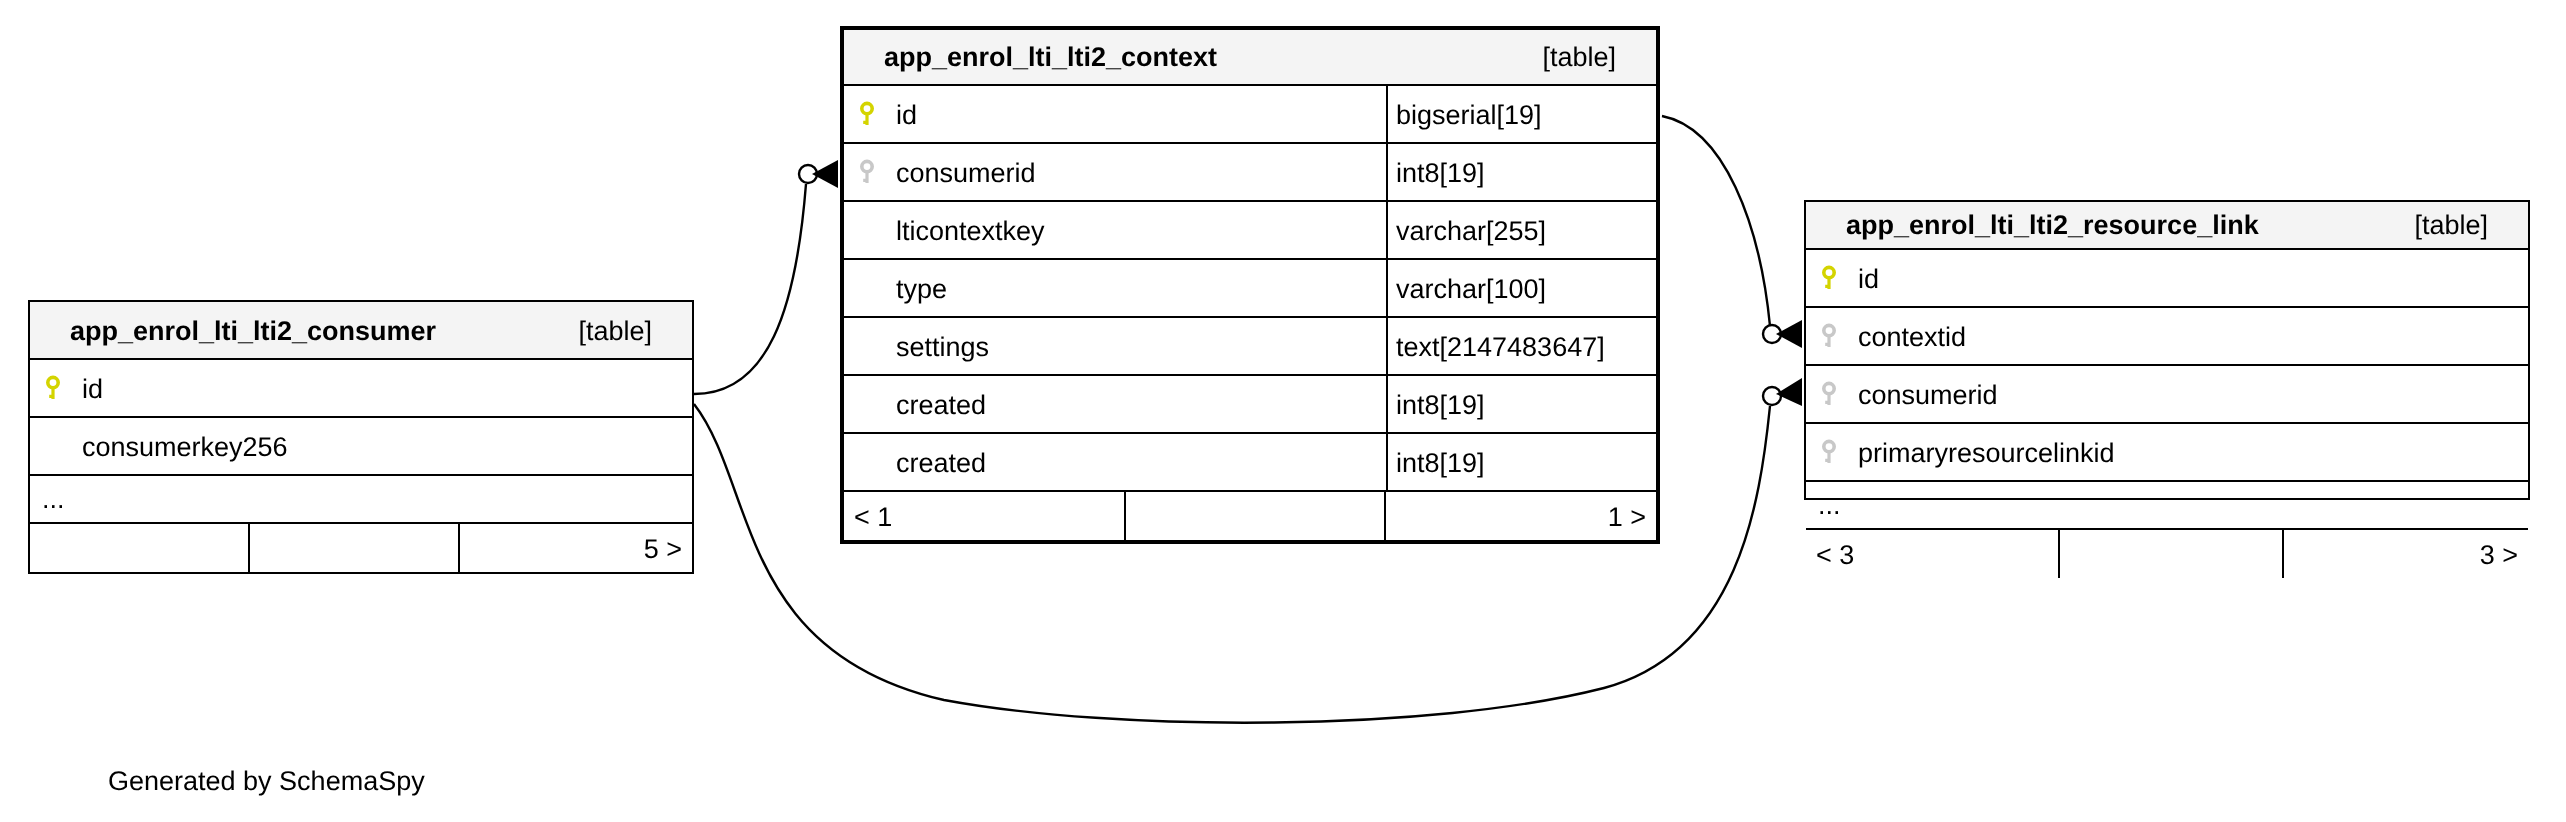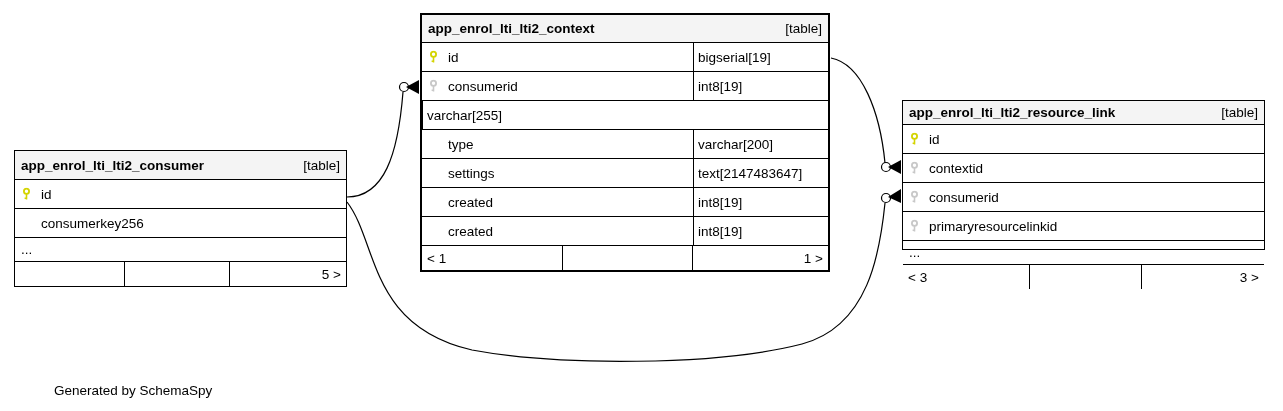--- a/index.html
+++ b/index.html
@@ -3,21 +3,21 @@
 <meta charset="utf-8">
 <style>
   html,body{margin:0;padding:0;background:#fff;}
   #canvas{
     position:relative;width:1283px;height:411px;background:#ffffff;
     font-family:"Liberation Sans","DejaVu Sans",sans-serif;color:#000;overflow:hidden;
   }
   #rels{position:absolute;left:0;top:0;width:1283px;height:411px;}
   .dbtable{position:absolute;background:#fff;border:1px solid #000;box-sizing:border-box;font-size:13.5px;}
   .dbtable.focal{border-width:2px;}
-  .thead{display:flex;align-items:center;background:#f4f4f4;border-bottom:1px solid #000;padding:0 6px;box-sizing:border-box;}
+  .thead{display:flex;align-items:center;background:#f4f4f4;border-bottom:1px solid #000;padding:0 20px;box-sizing:border-box;}
   .tname{font-weight:bold;white-space:nowrap;}
   .tbadge{margin-left:auto;font-weight:normal;white-space:nowrap;}
   .trow{position:relative;height:29px;border-bottom:1px solid #000;box-sizing:border-box;display:flex;align-items:center;}
   .keyicon{position:absolute;left:6px;top:50%;transform:translateY(-50%);width:11px;height:13px;line-height:0;}
   .colname{padding-left:26px;white-space:nowrap;}
   .twocol .colname{flex:0 0 271px;box-sizing:border-box;}
   .coltype{flex:1;border-left:1px solid #000;align-self:stretch;display:flex;align-items:center;padding-left:4px;white-space:nowrap;box-sizing:border-box;}
   .ellipsisrow{height:24px;border-bottom:1px solid #000;box-sizing:border-box;display:flex;align-items:center;padding-left:6px;}
   .tfoot{display:flex;box-sizing:border-box;}
   .tfoot .fcell{box-sizing:border-box;display:flex;align-items:center;padding:0 5px;white-space:nowrap;}
@@ -89,25 +89,26 @@
       <span class="keyicon">
         <svg width="11" height="13" viewBox="0 0 11 13">
             <circle cx="5.5" cy="3.8" r="2.6" fill="none" stroke="#c8c8c8" stroke-width="1.8"></circle>
             <path d="M5.5 6.5 L5.5 12 M5.5 10.7 L3.6 10.7" stroke="#c8c8c8" stroke-width="1.6" fill="none"></path>
           </svg>
       </span>
       <span class="colname">consumerid</span>
       <span class="coltype">int8[19]</span>
     </div>
     <div class="trow twocol">
+      <span class="colname">lticontextkey</span>
       <span class="coltype">varchar[255]</span>
     </div>
     <div class="trow twocol">
       <span class="colname">type</span>
-      <span class="coltype">varchar[200]</span>
+      <span class="coltype">varchar[100]</span>
     </div>
     <div class="trow twocol">
       <span class="colname">settings</span>
       <span class="coltype">text[2147483647]</span>
     </div>
     <div class="trow twocol">
       <span class="colname">created</span>
       <span class="coltype">int8[19]</span>
     </div>
     <div class="trow twocol">

